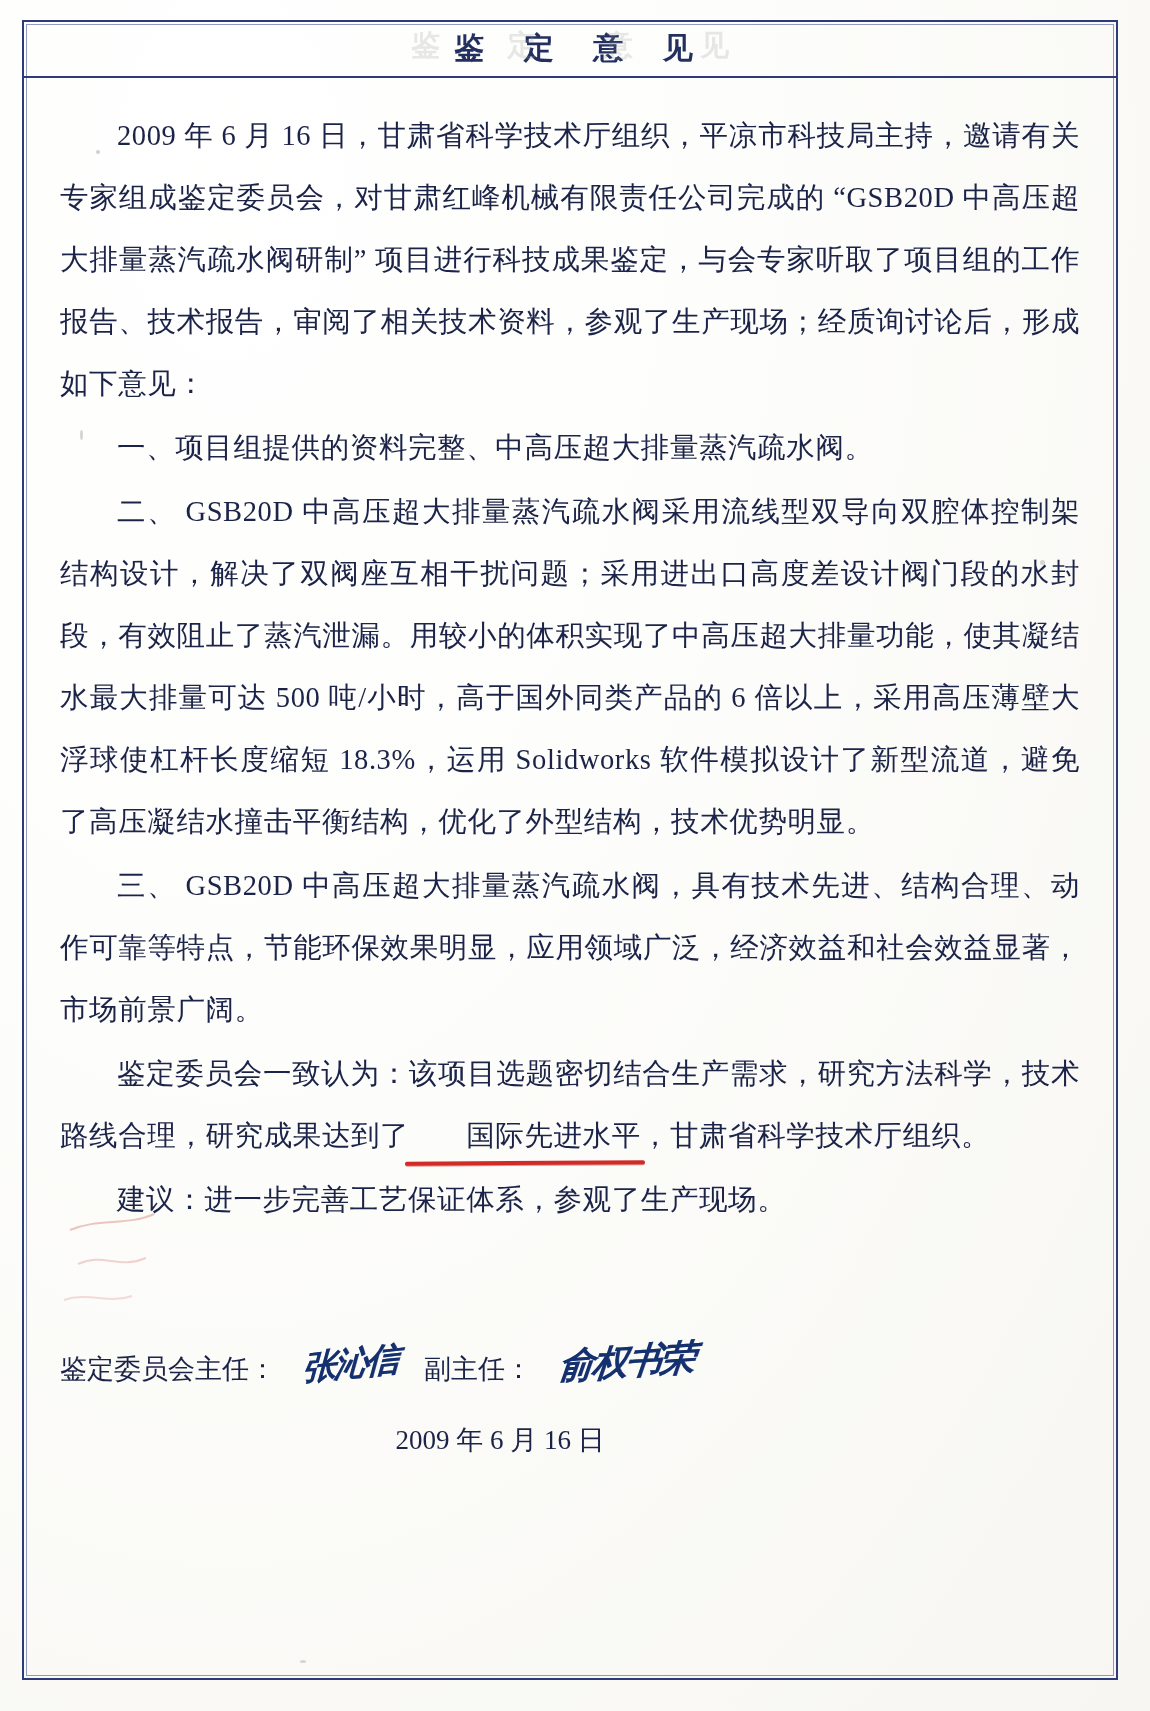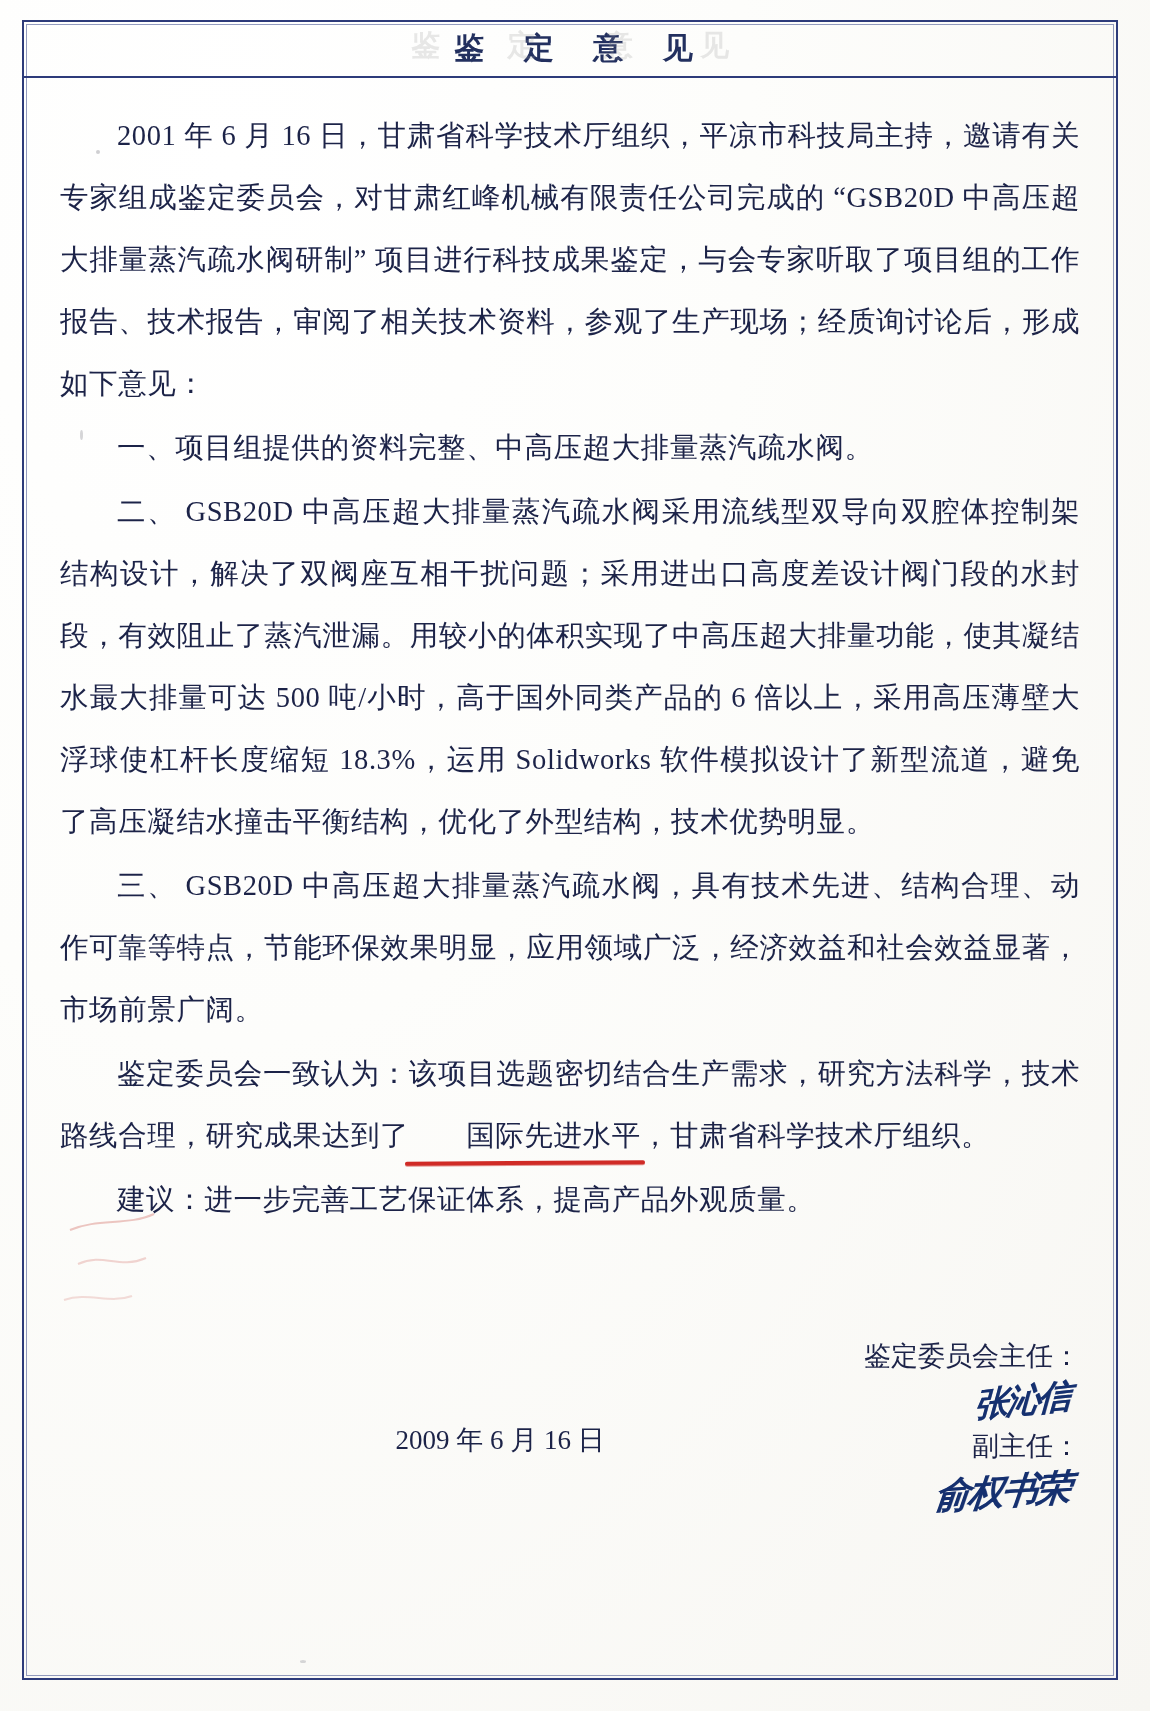--- a/index.html
+++ b/index.html
@@ -131,23 +131,22 @@
   
   .sign-row {
     position: absolute;
     left: 60px;
     top: 1338px;
     width: 1020px;
     font-size: 27px;
     color: #1c2348;
     display: flex;
     align-items: flex-end;
-    justify-content: flex-end;
-    gap: 4px;
-    flex-direction: column;
+    justify-content: flex-start;
+    gap: 16px;
   }
   .sign-label { white-space: nowrap; }
   .sig {
     font-family: "Liberation Serif", serif;
     font-size: 34px;
     color: #15306f;
     font-style: italic;
     font-weight: bold;
     transform: rotate(-6deg) skewX(-8deg);
     display: inline-block;
@@ -191,31 +190,31 @@
   <div class="doc-frame"></div>
   <div class="doc-frame-inner"></div>
 
   <div class="title-band">
     <div class="title-ghost">鉴 定 意 见</div>
     <div class="doc-title">鉴 定 意 见</div>
   </div>
 
   <div class="body-area">
 
-    <p class="para indent">2001 年 6 月 16 日，甘肃省科学技术厅组织，平凉市科技局主持，邀请有关专家组成鉴定委员会，对甘肃红峰机械有限责任公司完成的 “GSB20D 中高压超大排量蒸汽疏水阀研制” 项目进行科技成果鉴定，与会专家听取了项目组的工作报告、技术报告，审阅了相关技术资料，参观了生产现场；经质询讨论后，形成如下意见：</p>
+    <p class="para indent">2009 年 6 月 16 日，甘肃省科学技术厅组织，平凉市科技局主持，邀请有关专家组成鉴定委员会，对甘肃红峰机械有限责任公司完成的 “GSB20D 中高压超大排量蒸汽疏水阀研制” 项目进行科技成果鉴定，与会专家听取了项目组的工作报告、技术报告，审阅了相关技术资料，参观了生产现场；经质询讨论后，形成如下意见：</p>
 
     <p class="para indent">一、项目组提供的资料完整、中高压超大排量蒸汽疏水阀。</p>
 
     <p class="para indent">二、 GSB20D 中高压超大排量蒸汽疏水阀采用流线型双导向双腔体控制架结构设计，解决了双阀座互相干扰问题；采用进出口高度差设计阀门段的水封段，有效阻止了蒸汽泄漏。用较小的体积实现了中高压超大排量功能，使其凝结水最大排量可达 500 吨/小时，高于国外同类产品的 6 倍以上，采用高压薄壁大浮球使杠杆长度缩短 18.3%，运用 Solidworks 软件模拟设计了新型流道，避免了高压凝结水撞击平衡结构，优化了外型结构，技术优势明显。</p>
 
     <p class="para indent">三、 GSB20D 中高压超大排量蒸汽疏水阀，具有技术先进、结构合理、动作可靠等特点，节能环保效果明显，应用领域广泛，经济效益和社会效益显著，市场前景广阔。</p>
 
     <p class="para indent"><span>鉴定委员会一致认为：该项目选题密切结合生产需求，研究方法科学，技术路线合理，研究成果达到了</span><span class="red-ul">国际先进水平</span><span>，甘肃省科学技术厅组织。</span></p>
 
-    <p class="para indent">建议：进一步完善工艺保证体系，提高产品外观质量。</p>
+    <p class="para indent">建议：进一步完善工艺保证体系，参观了生产现场。</p>
   </div>
 
   <svg class="pencil-mark" width="180" height="150" style="left:58px; top:1200px;" viewBox="0 0 180 150">
     <path d="M12 30 C 40 18, 70 26, 96 14" stroke="rgba(200,70,60,0.30)" stroke-width="2" fill="none"></path>
     <path d="M20 64 C 46 52, 60 70, 88 58" stroke="rgba(200,70,60,0.22)" stroke-width="2" fill="none"></path>
     <path d="M6 100 C 30 92, 52 104, 74 96" stroke="rgba(200,70,60,0.18)" stroke-width="2" fill="none"></path>
   </svg>
 
   <div class="sign-row">
     <span class="sign-label">鉴定委员会主任：</span>

